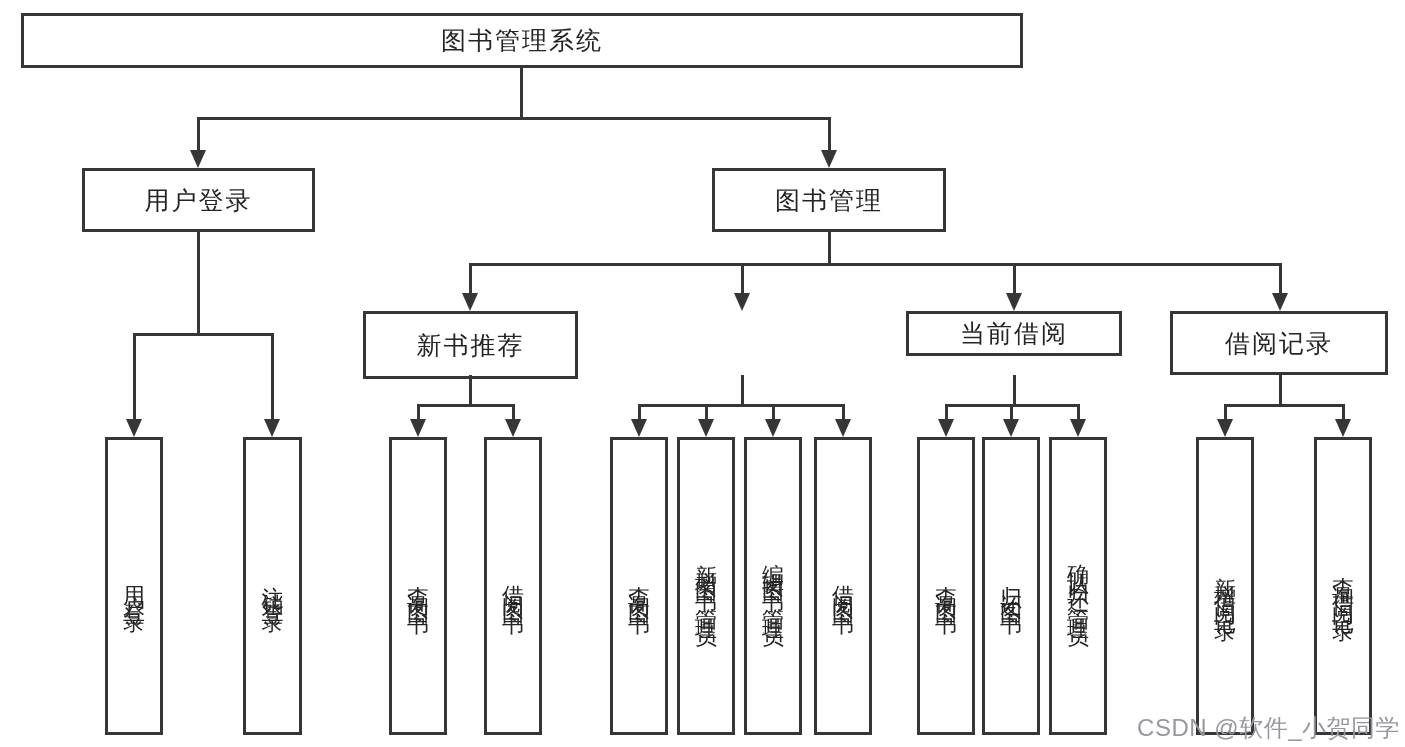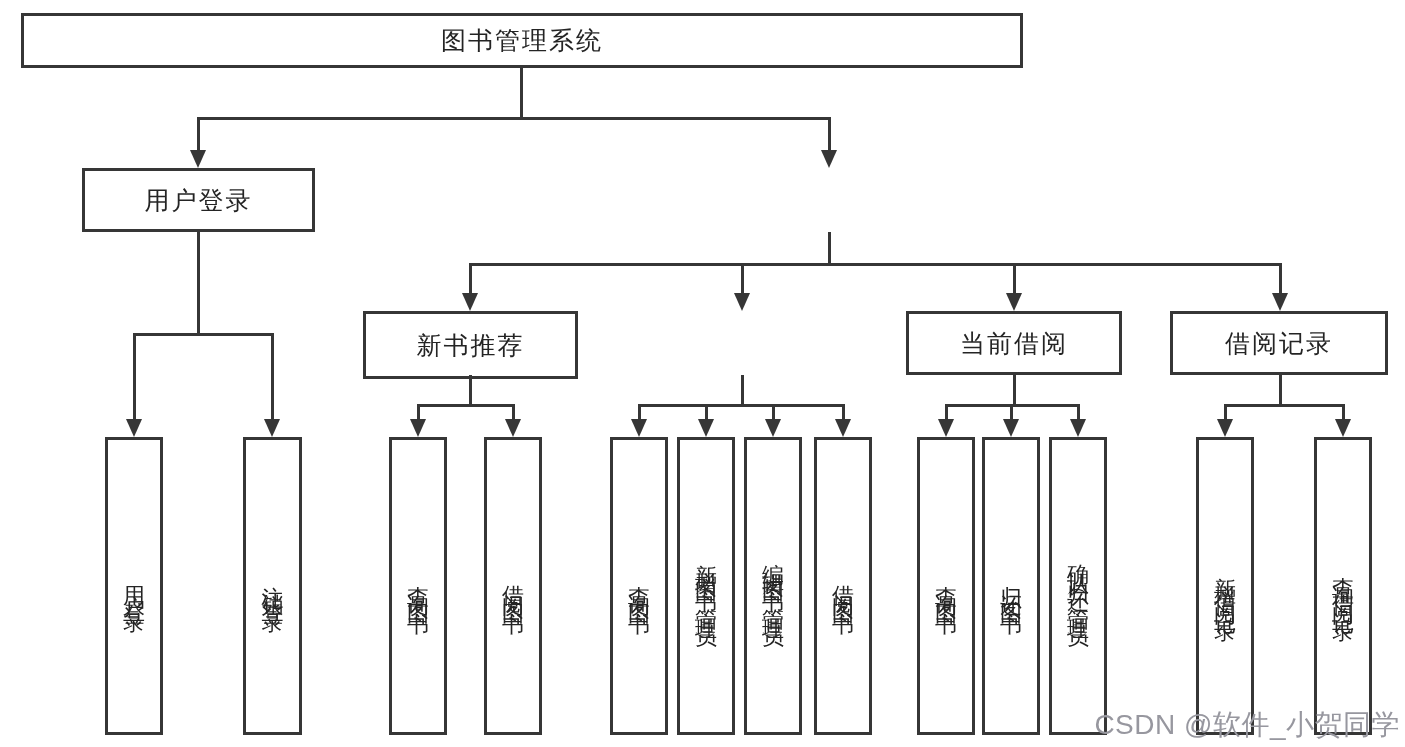--- a/index.html
+++ b/index.html
@@ -29,53 +29,54 @@
   }
   .vline{position:absolute;width:3px;background:var(--line);}
   .hline{position:absolute;height:3px;background:var(--line);}
   .arrow{
     position:absolute;width:0;height:0;
     border-left:8px solid transparent;border-right:8px solid transparent;
     border-top:18px solid var(--line);
   }
   .watermark{
     position:absolute;right:5px;bottom:3px;
-    font-size:28px;letter-spacing:0.5px;color:var(--wm);
+    font-size:24px;letter-spacing:0.5px;color:var(--wm);
     white-space:nowrap;
   }
 </style>
 </head>
 <body>
 
 <div class="canvas">
 
   <div class="node" style="left:21px;top:13px;width:1002px;height:55px">图书管理系统</div>
 
   <div class="vline" style="left:520px;top:66px;height:52px"></div>
   <div class="hline" style="left:197px;top:117px;width:633px"></div>
   <div class="vline" style="left:197px;top:117px;height:33px"></div>
   <div class="arrow" style="left:190px;top:150px"></div>
   <div class="vline" style="left:828px;top:117px;height:33px"></div>
   <div class="arrow" style="left:821px;top:150px"></div>
 
   <div class="node" style="left:82px;top:168px;width:233px;height:64px">用户登录</div>
+  <div class="node" style="left:712px;top:168px;width:234px;height:64px">图书管理</div>
 
   <div class="vline" style="left:828px;top:232px;height:34px"></div>
   <div class="hline" style="left:469px;top:263px;width:812px"></div>
   <div class="vline" style="left:469px;top:263px;height:30px"></div>
   <div class="arrow" style="left:462px;top:293px"></div>
   <div class="vline" style="left:741px;top:263px;height:30px"></div>
   <div class="arrow" style="left:734px;top:293px"></div>
   <div class="vline" style="left:1013px;top:263px;height:30px"></div>
   <div class="arrow" style="left:1006px;top:293px"></div>
   <div class="vline" style="left:1279px;top:263px;height:30px"></div>
   <div class="arrow" style="left:1272px;top:293px"></div>
 
   <div class="node" style="left:363px;top:311px;width:215px;height:68px">新书推荐</div>
-  <div class="node" style="left:906px;top:311px;width:216px;height:64px">当前借阅</div>
+  <div class="node" style="left:906px;top:311px;width:216px;height:45px">当前借阅</div>
   <div class="node" style="left:1170px;top:311px;width:218px;height:64px">借阅记录</div>
 
   <div class="vline" style="left:197px;top:232px;height:103px"></div>
   <div class="hline" style="left:133px;top:333px;width:140px"></div>
   <div class="vline" style="left:133px;top:333px;height:86px"></div>
   <div class="arrow" style="left:126px;top:419px"></div>
   <div class="vline" style="left:271px;top:333px;height:86px"></div>
   <div class="arrow" style="left:264px;top:419px"></div>
 
   <div class="vline" style="left:469px;top:375px;height:31px"></div>

